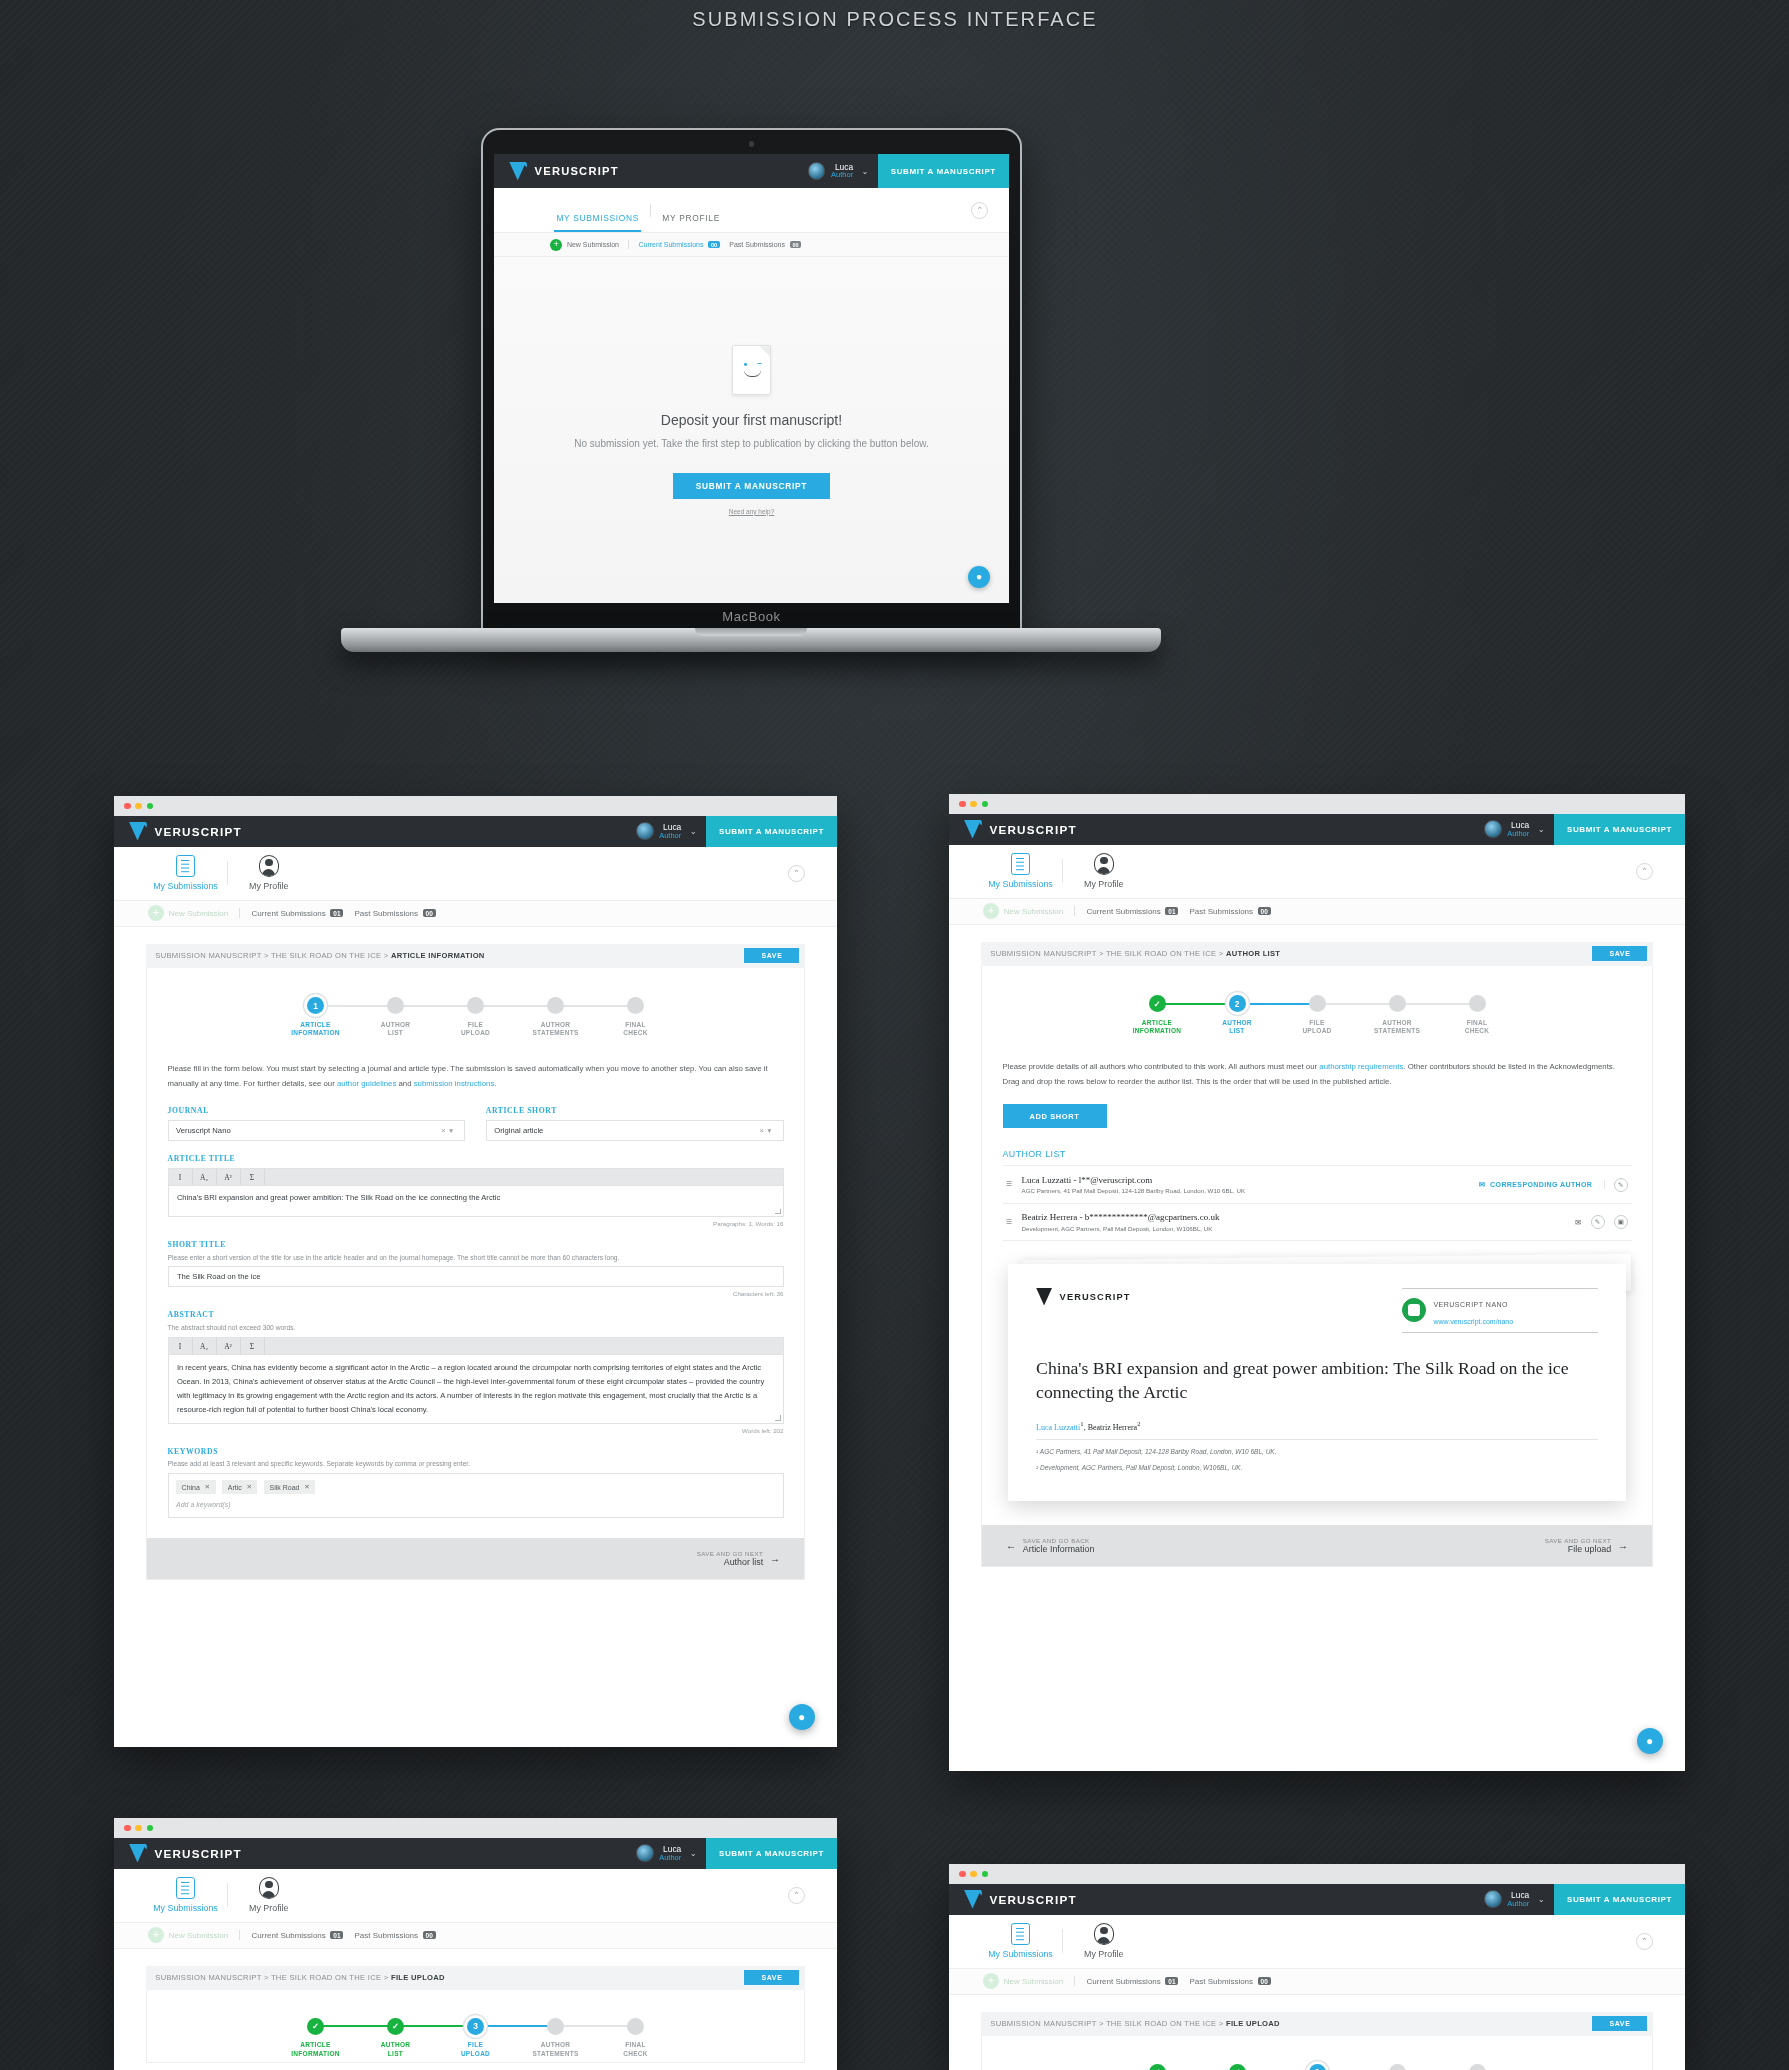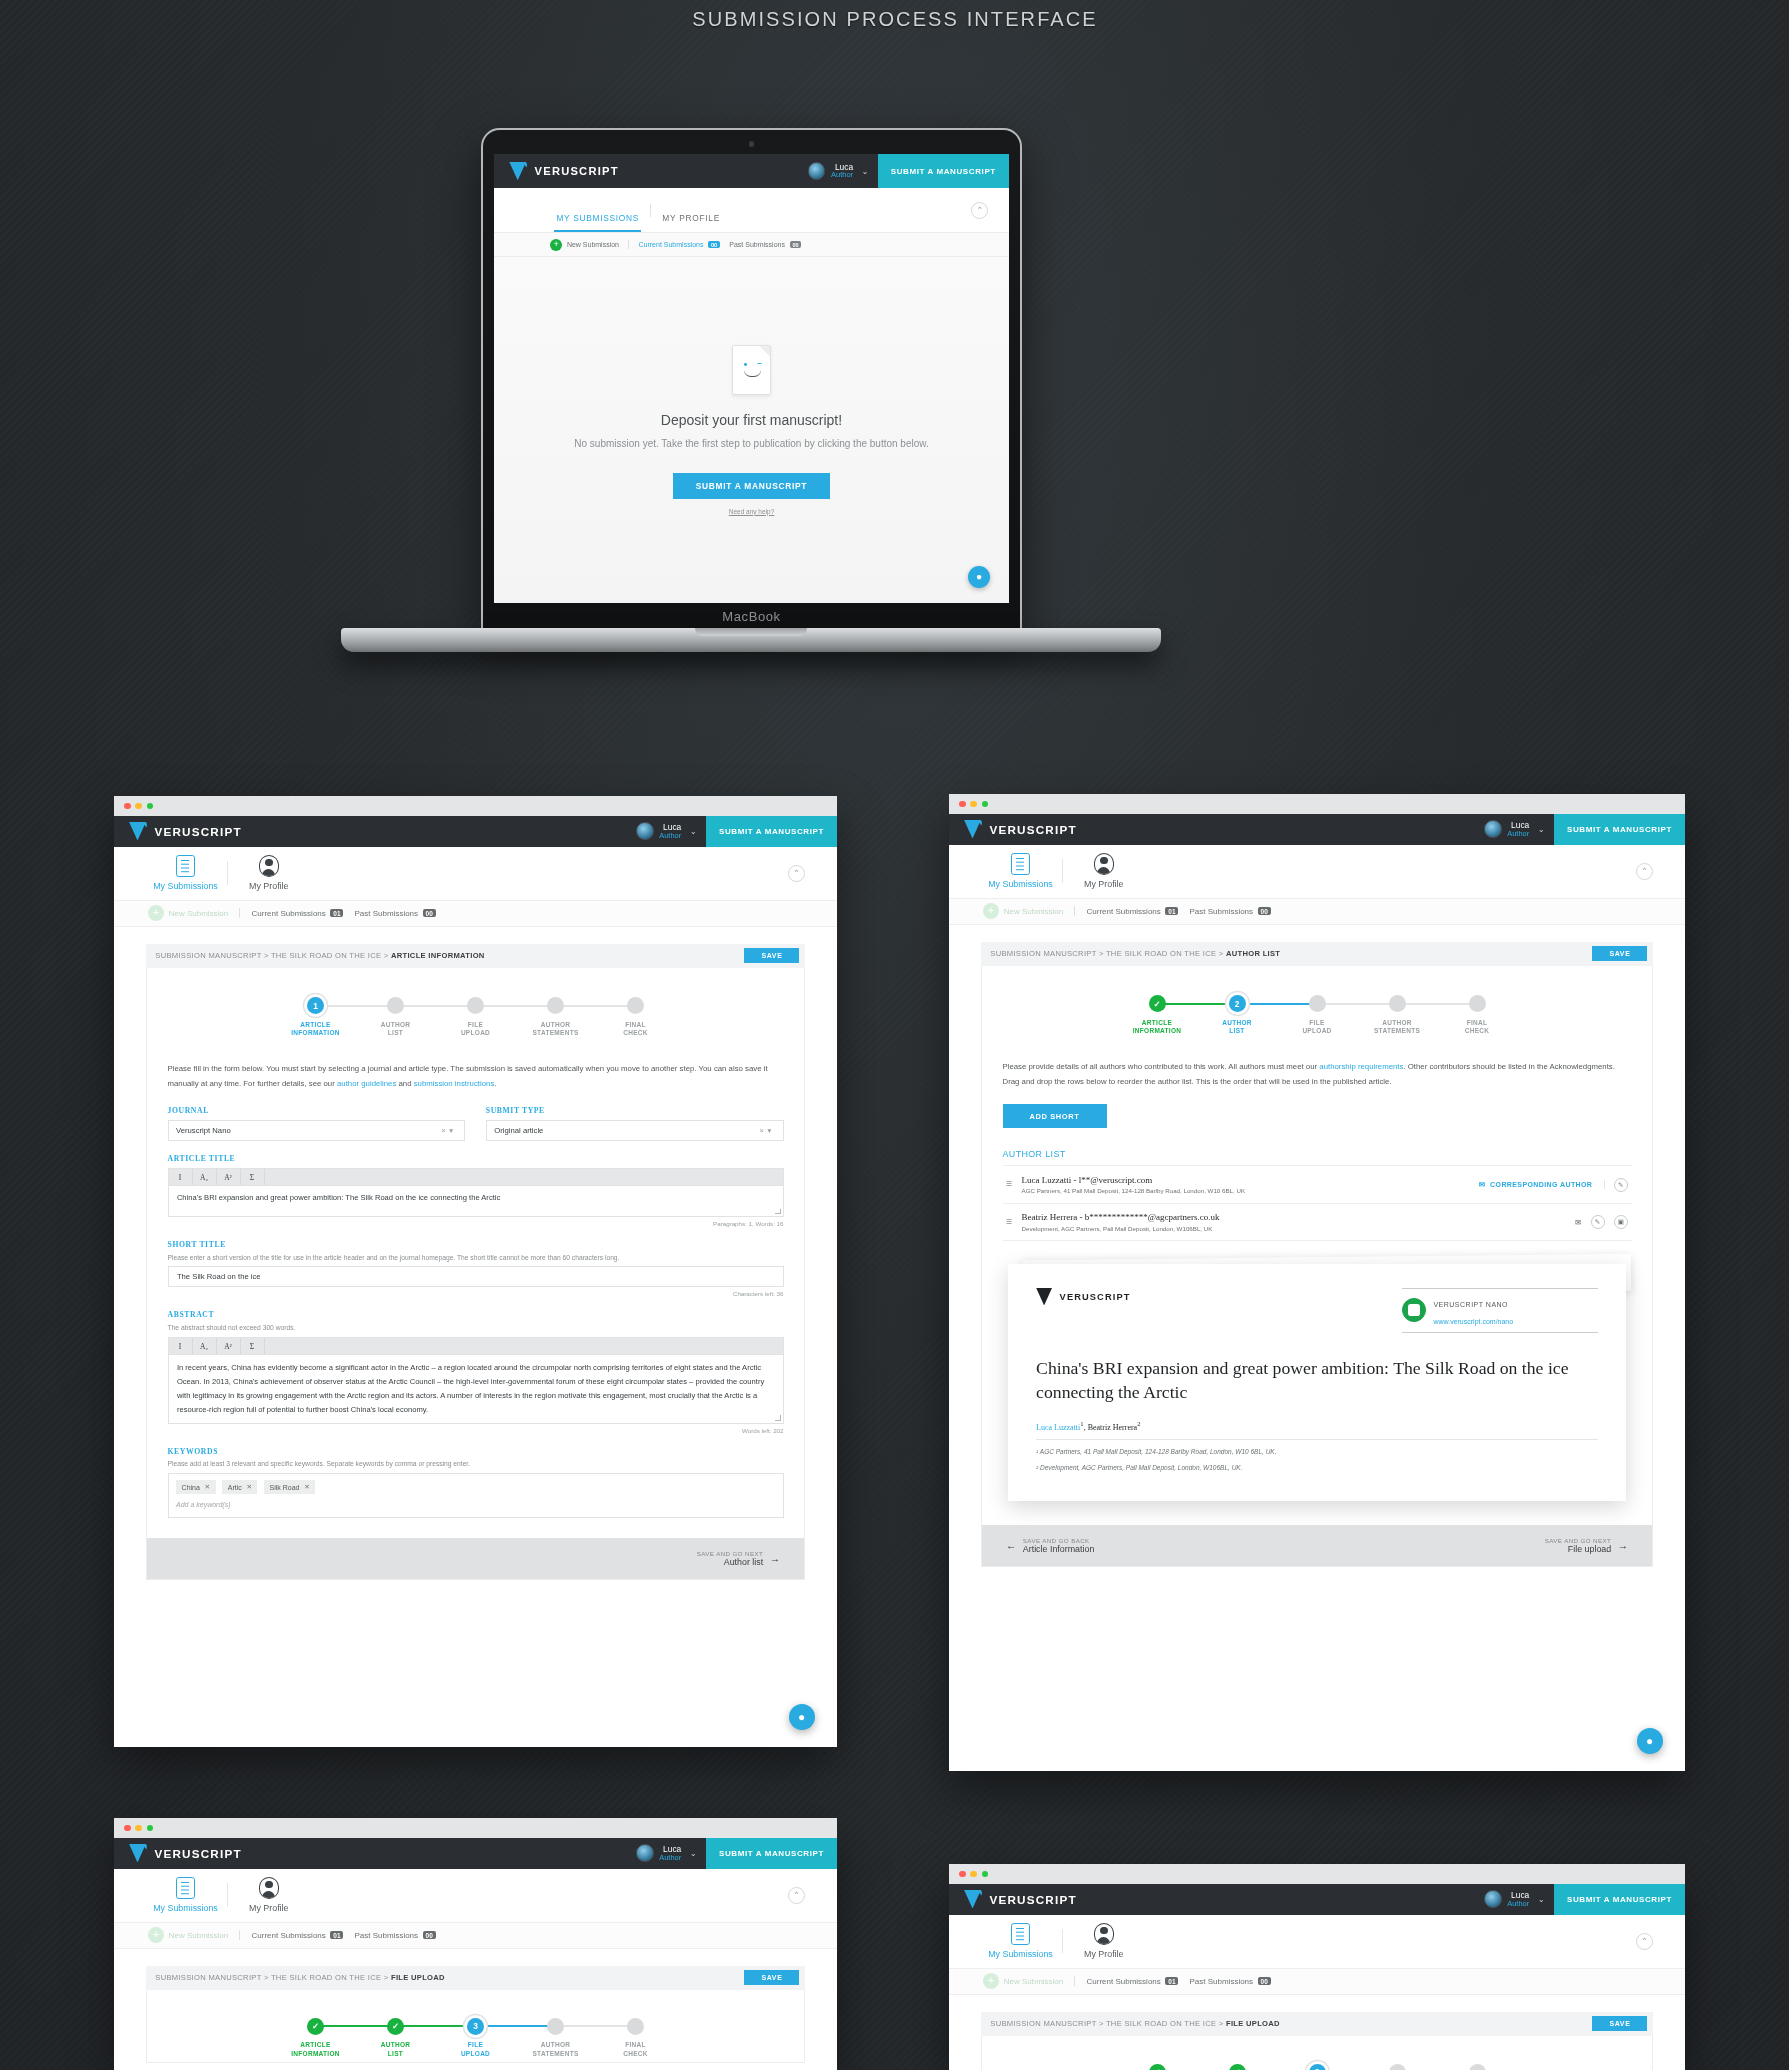--- a/index.html
+++ b/index.html
@@ -439,21 +439,21 @@
 
       <div class="row2">
         <div class="fgroup">
           <div class="flabel">JOURNAL</div>
           <div class="select">
             <span>Veruscript Nano</span>
             <span class="ctrls">×▾</span>
           </div>
         </div>
         <div class="fgroup">
-          <div class="flabel">SUBMIT TYPE</div>
+          <div class="flabel">ARTICLE SHORT</div>
           <div class="select">
             <span>Original article</span>
             <span class="ctrls">×▾</span>
           </div>
         </div>
       </div>
 
       <div class="fgroup">
         <div class="flabel">ARTICLE TITLE</div>
         <div class="rte-toolbar">

